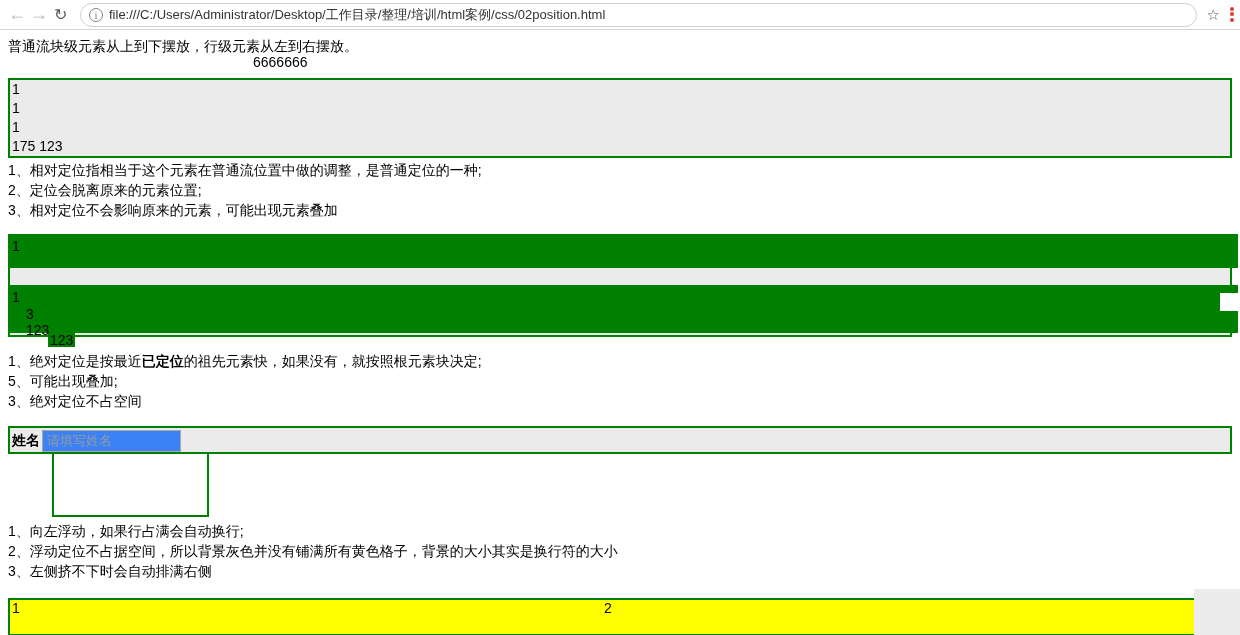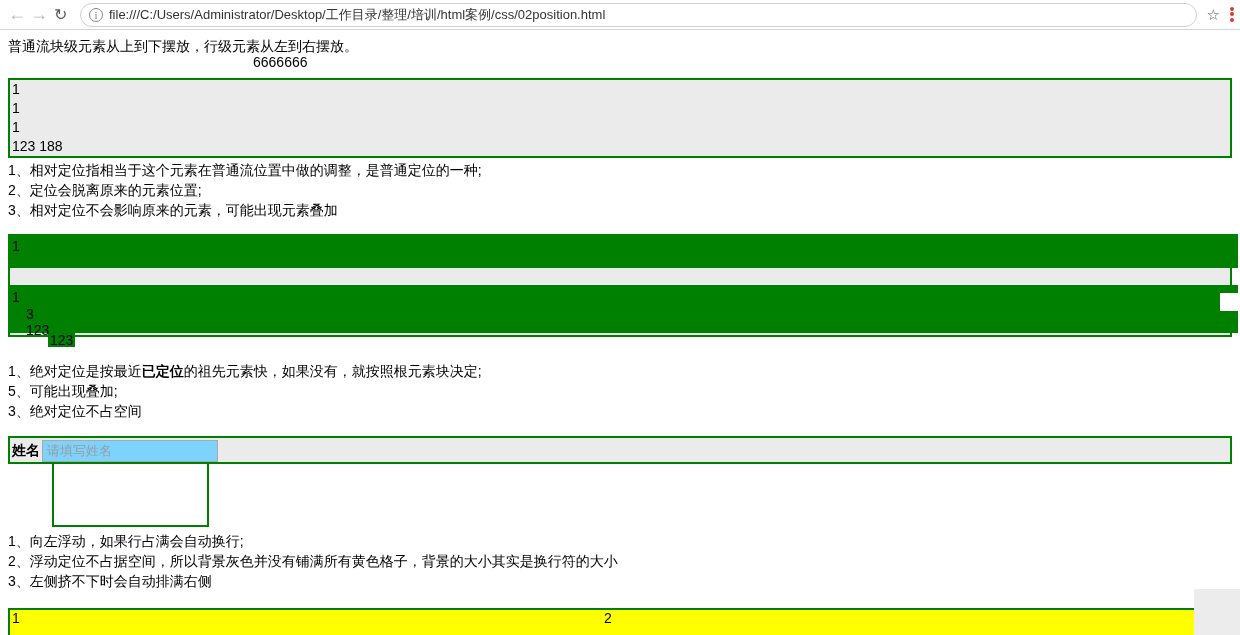--- a/index.html
+++ b/index.html
@@ -18,21 +18,21 @@
     .greybox { border:2px solid #008000; background:#ebebeb; margin-top:22px; }
     .gline { line-height:1.35; padding-left:2px; }
     .textblock { line-height:1.45; margin-top:2px; margin-bottom:14px; }
     .rel-outer { position:relative; border:2px solid #008000; background:#ebebeb; }
     .greenbar { position:absolute; left:-2px; right:-8px; height:34px; background:#008000; }
     .nudge { position:relative; z-index:2; line-height:1.35; }
     .whitestub { position:absolute; right:-8px; width:18px; background:#fff; }
     .little123 { position:absolute; left:38px; bottom:-12px; background:#008000; color:#000; padding:1px 2px 0 2px; font-size:14px; line-height:1; }
     .inputwrap { border:2px solid #008000; background:#ebebeb; padding:2px 2px 0 2px; display:flex; align-items:flex-start; }
     .inputwrap .lbl { font-weight:bold; padding-top:2px; }
-    .field { height:22px; width:176px; border:1px solid #a9a9a9; background:#7dd3fc; padding:0 4px; font-size:13px; color:#333; margin-left:2px; }
+    .field { height:22px; width:139px; border:1px solid #a9a9a9; background:#3b82f6; padding:0 4px; font-size:13px; color:#333; margin-left:2px; }
     .field::placeholder { color:#9b9b9b; }
     .under-input { width:157px; height:63px; border:2px solid #008000; border-top:none; background:#fff; margin-left:44px; }
     .float-outer { border:2px solid #008000; background:#ebebeb; margin-top:16px; height:38px; display:flex; }
     .yellow { background:#ffff00; height:100%; padding-left:2px; }
     .greystub { position:absolute; right:0; bottom:0; width:46px; height:46px; background:#ececec; }
   </style>
 </head>
 <body>
 
 <div class="chrome">
@@ -53,41 +53,41 @@
 
 <div class="content">
 
   <div class="para">普通流块级元素从上到下摆放，行级元素从左到右摆放。</div>
   <div class="six">6666666</div>
 
   <div class="greybox" style="margin-top:22px;">
     <div class="gline">1</div>
     <div class="gline">1</div>
     <div class="gline">1</div>
-    <div class="gline">123 188</div>
+    <div class="gline">175 123</div>
   </div>
 
   <div class="textblock">
     <div>1、相对定位指相当于这个元素在普通流位置中做的调整，是普通定位的一种;</div>
     <div>2、定位会脱离原来的元素位置;</div>
     <div>3、相对定位不会影响原来的元素，可能出现元素叠加</div>
   </div>
 
   <div class="rel-outer" style="height:102px;">
     <div class="greenbar" style="top:-3px;"></div>
     <div class="greenbar" style="top:48px;height:48px;"></div>
     <div class="whitestub" style="top:56px;height:18px;"></div>
     <div class="nudge" style="padding-left:2px;">1</div>
     <div class="nudge" style="padding-left:2px;margin-top:32px;">1</div>
     <div class="nudge" style="padding-left:16px;margin-top:-2px;">3</div>
     <div class="nudge" style="padding-left:16px;margin-top:-2px;">123</div>
     <div class="little123">123</div>
   </div>
 
-  <div class="textblock" style="margin-top:24px;">
+  <div class="textblock" style="margin-top:14px;">
     <div>
       <span>1、绝对定位是按最近</span><b>已定位</b><span>的祖先元素快，如果没有，就按照根元素块决定;</span>
     </div>
     <div>5、可能出现叠加;</div>
     <div>3、绝对定位不占空间</div>
   </div>
 
   <div class="inputwrap">
     <span class="lbl">姓名</span>
     <input class="field" type="text" placeholder="请填写姓名" style="">

